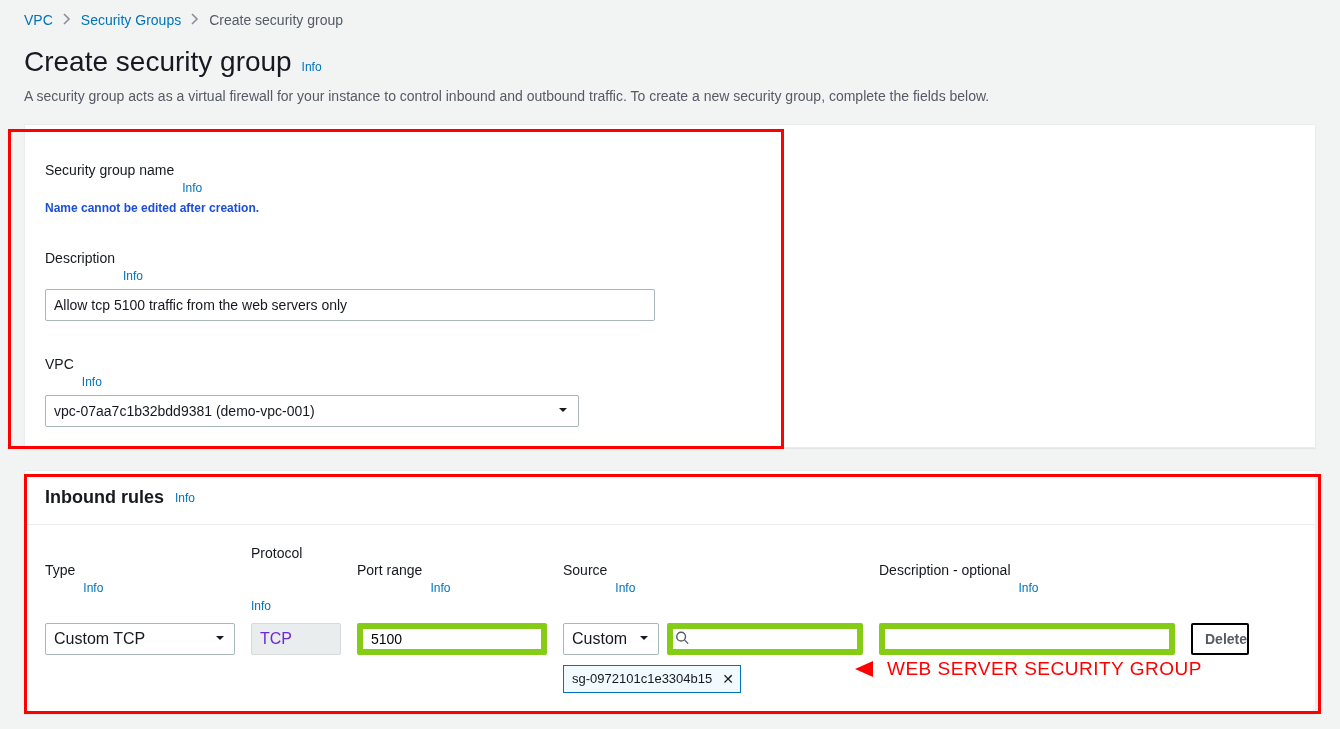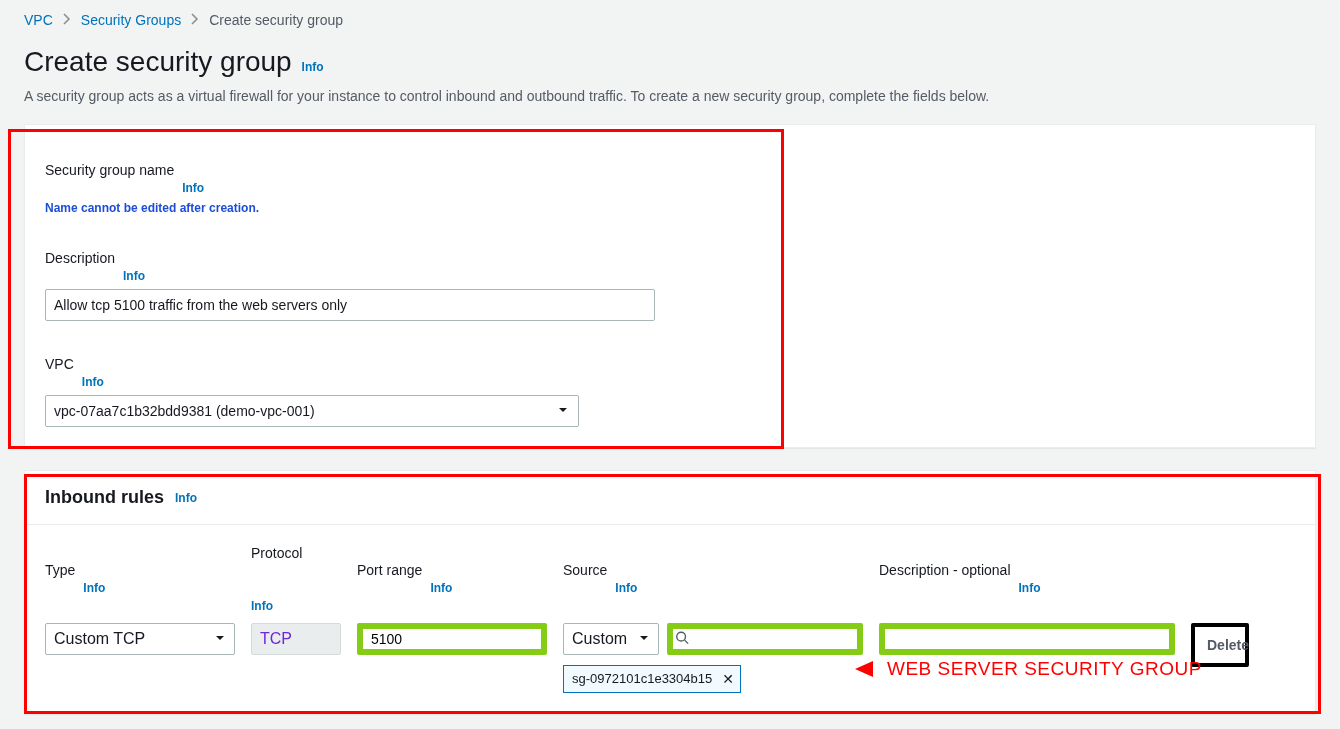--- a/index.html
+++ b/index.html
@@ -38,21 +38,21 @@
   
   h1 {
     font-size: 28px;
     font-weight: 400;
     margin: 0 0 4px 0;
     display: inline-block;
   }
   .info-link {
     color: #0073bb;
     font-size: 12px;
-    font-weight: 700;
+    font-weight: 400;
     margin-left: 6px;
     text-decoration: none;
     vertical-align: middle;
     margin-top: 36px;
   }
   .subtitle {
     font-size: 14px;
     color: #545b64;
     margin: 6px 0 20px 0;
   }
@@ -195,24 +195,24 @@
   }
   .search-wrap .mag {
     position: absolute;
     left: 8px;
     top: 50%;
     transform: translateY(-50%);
     color: #545b64;
   }
   .search-wrap input { padding-left: 26px; }
   .btn {
-    border: 4px solid #000000;
+    border: 2px solid #000000;
     background: #fff;
     border-radius: 2px;
-    height: 44px;
+    height: 32px;
     padding: 2px 12px;
     font-size: 14px;
     font-weight: 700;
     color: #545b64;
     cursor: pointer;
     width: 58px;
     text-align: left;
     line-height: 1.2;
   }
   

